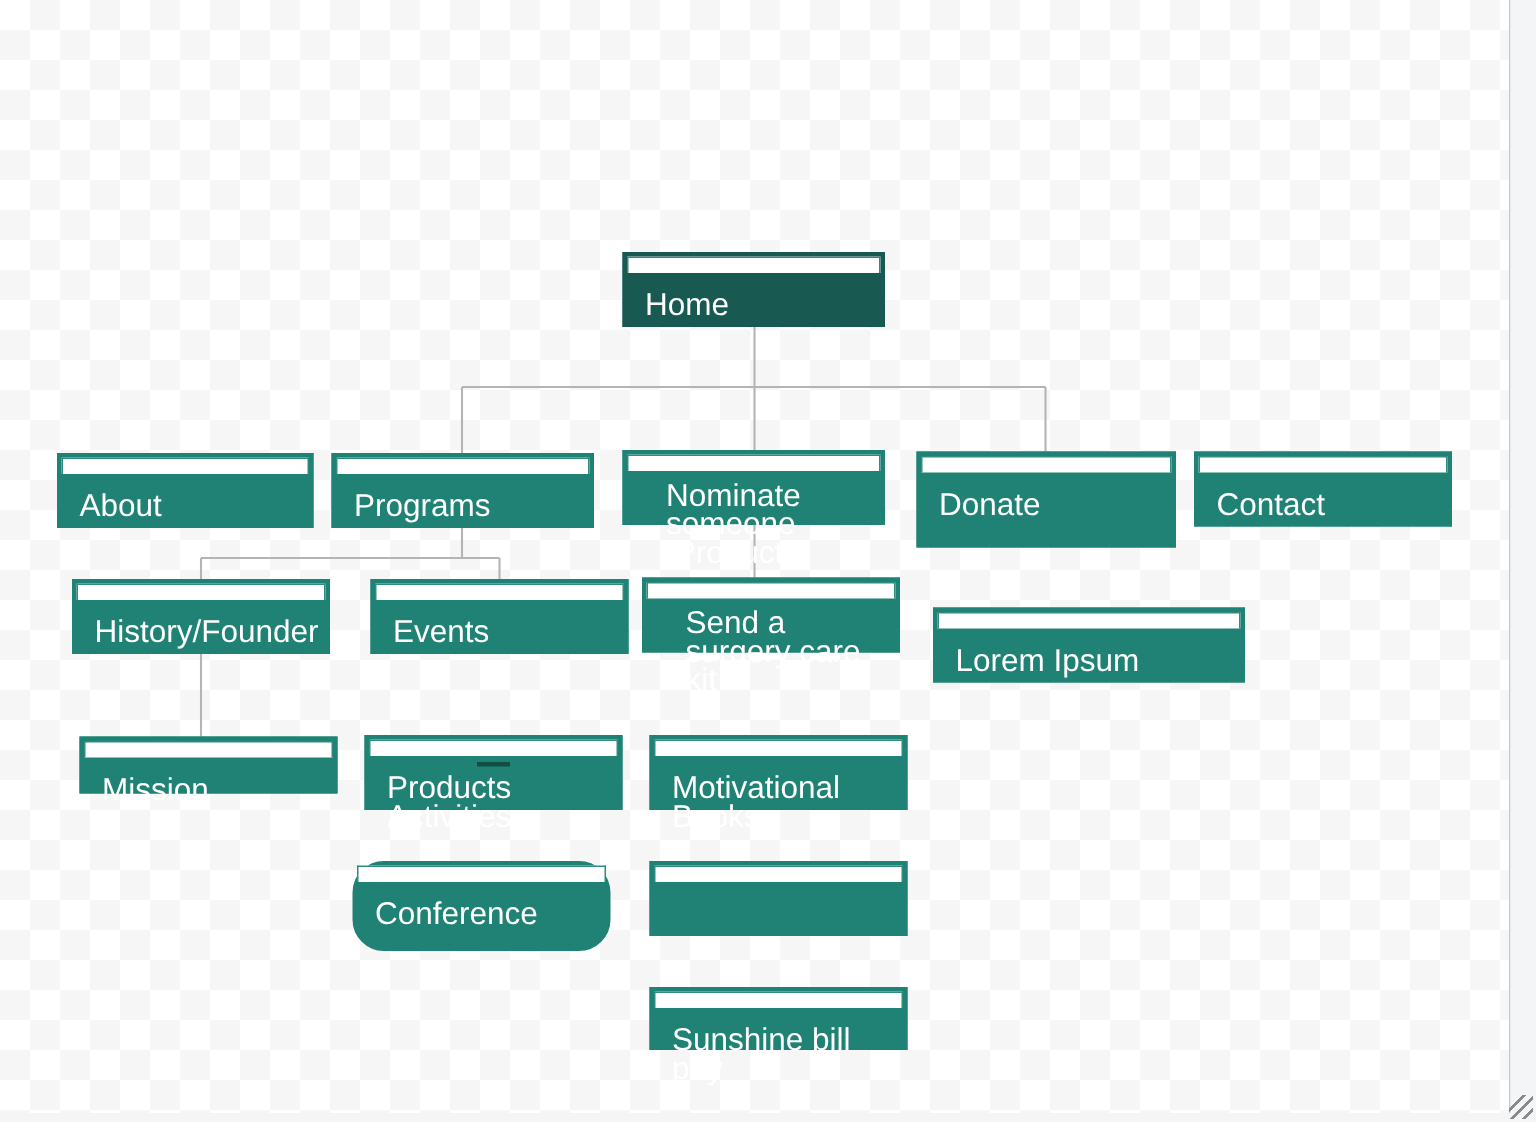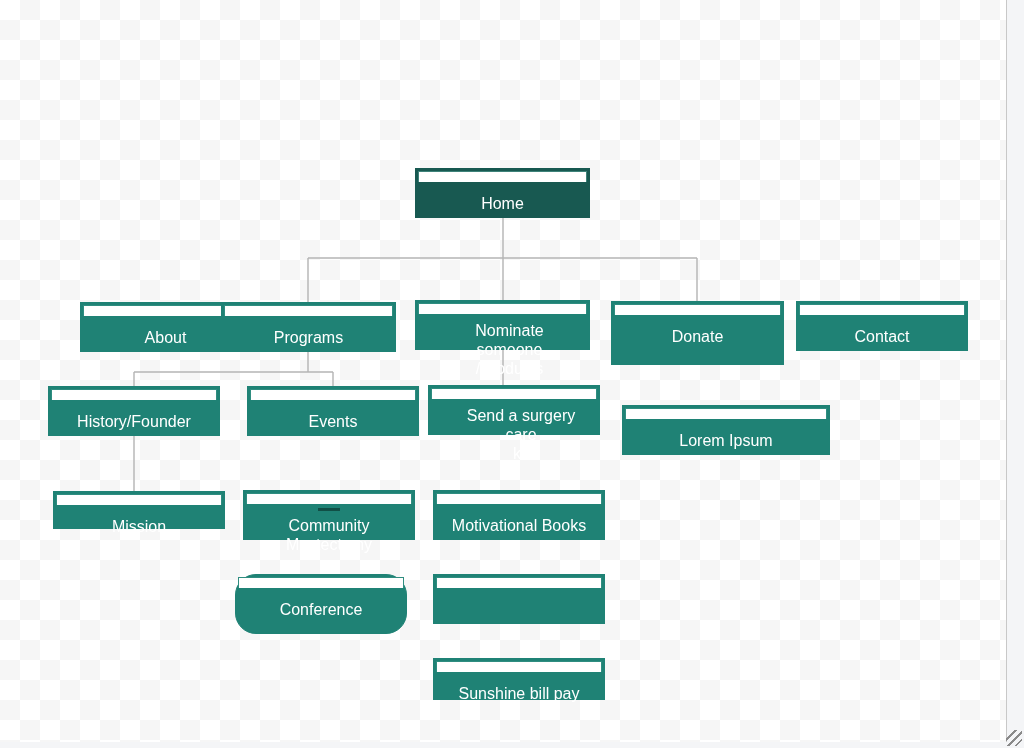--- a/index.html
+++ b/index.html
@@ -119,26 +119,25 @@
     left: 50%;
     top: 4px;
     transform: translateX(-50%);
     width: 22px;
     height: 3px;
     background: #114f46;
   }
   .node-body {
     position: relative;
     color: #ffffff;
-    font-size: 16px;
+    font-size: 21px;
     line-height: 19px;
     padding: 12px 14px 6px 14px;
     white-space: pre-line;
     box-sizing: border-box;
-    text-align: center;
   }
   .node.two-line .node-body {
     padding-top: 7px;
     padding-left: 28px;
   }
 </style>
 </head>
 <body>
 
 <div id="app-frame">
@@ -159,21 +158,21 @@
           <path d="M 503 350 L 503 385" stroke="#b4b4b4"></path>
           <path d="M 134 436 L 134 491" stroke="#b4b4b4"></path>
         </g>
     </svg>
 
     <div id="node-layer">
         <div class="node root" style="left: 415px; top: 168px; width: 175px; height: 50px;">
           <div class="node-titlebar"></div>
           <div class="node-body">Home</div>
         </div>
-        <div class="node" style="left: 38px; top: 302px; width: 171px; height: 50px; margin-left: 42px;">
+        <div class="node" style="left: 38px; top: 302px; width: 171px; height: 50px;">
           <div class="node-titlebar"></div>
           <div class="node-body">About</div>
         </div>
         <div class="node" style="left: 221px; top: 302px; width: 175px; height: 50px;">
           <div class="node-titlebar"></div>
           <div class="node-body">Programs</div>
         </div>
         <div class="node two-line" style="left: 415px; top: 300px; width: 175px; height: 50px;">
           <div class="node-titlebar"></div>
           <div class="node-body">Nominate someone
@@ -203,21 +202,21 @@
         <div class="node" style="left: 622px; top: 393px; width: 208px; height: 50px; margin-top: 12px;">
           <div class="node-titlebar"></div>
           <div class="node-body">Lorem Ipsum</div>
         </div>
         <div class="node" style="left: 53px; top: 491px; width: 172px; height: 38px;">
           <div class="node-titlebar"></div>
           <div class="node-body">Mission</div>
         </div>
         <div class="node has-handle" style="left: 243px; top: 490px; width: 172px; height: 50px;">
           <div class="node-titlebar"></div>
-          <div class="node-body">Community Mastectomy</div>
+          <div class="node-body">Products Activities</div>
         </div>
         <div class="node" style="left: 433px; top: 490px; width: 172px; height: 50px;">
           <div class="node-titlebar"></div>
           <div class="node-body">Motivational Books</div>
         </div>
         <div class="node" style="left: 235px; top: 574px; width: 172px; height: 60px; border-radius: 21px;">
           <div class="node-titlebar"></div>
           <div class="node-body">Conference</div>
         </div>
         <div class="node" style="left: 433px; top: 574px; width: 172px; height: 50px;">

